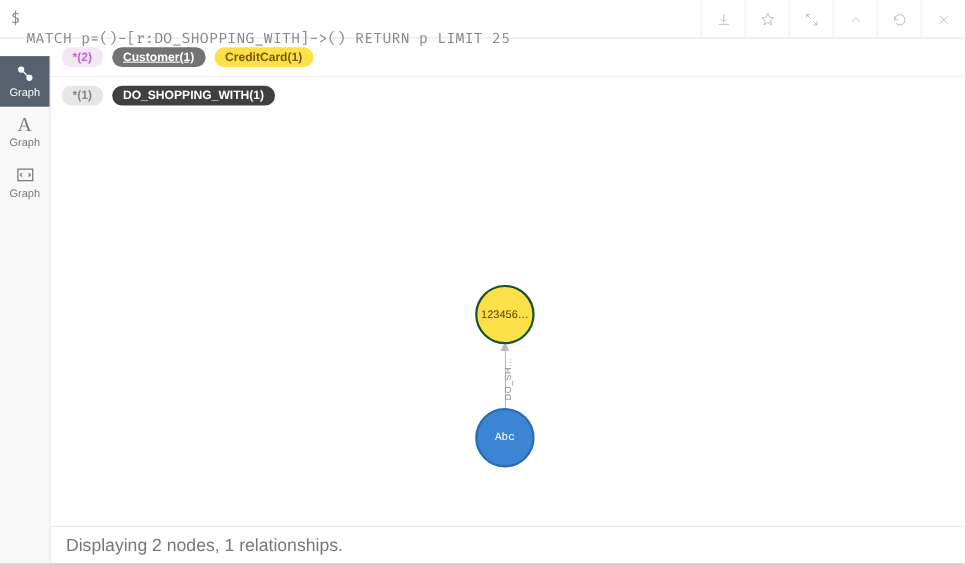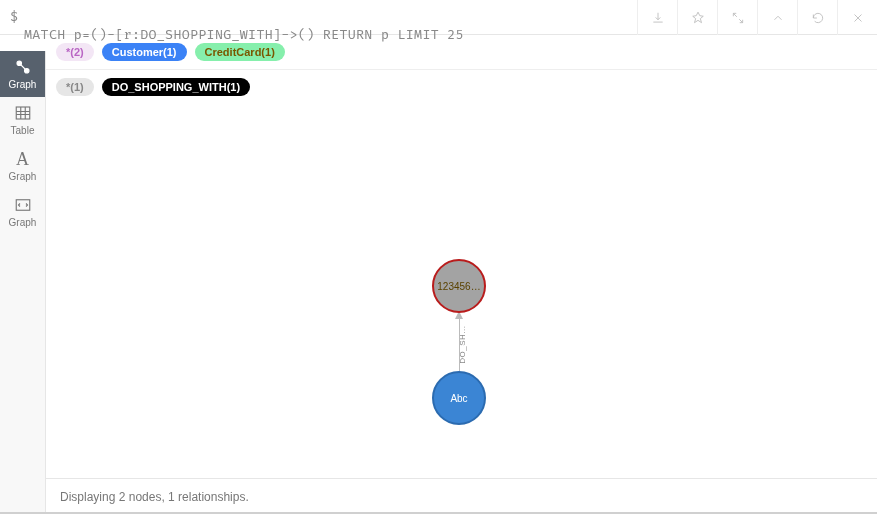--- a/index.html
+++ b/index.html
@@ -19,34 +19,34 @@
 .sidebar-item.active { background: #57616d; color: #fff; }
 .sidebar-item.active svg { stroke: #fff; fill: #fff; }
 .sidebar-item svg { width: 18px; height: 18px; stroke: #777; }
 .sidebar-item .txt-icon { font-family: Georgia, serif; font-size: 18px; color: #777; line-height: 1; }
 
 .main { flex: 1; display: flex; flex-direction: column; position: relative; }
 .tags-row { padding: 8px 10px; display: flex; align-items: center; gap: 8px; flex-wrap: wrap; }
 .tags-row.first { border-bottom: 1px solid #eee; }
 .tag { padding: 3px 10px; border-radius: 10px; font-size: 11px; font-weight: 600; white-space: nowrap; }
 .tag.star1 { background: #f3e6f5; color: #b966c4; }
-.tag.customer { background: #3b82f6; color: #fff; }
-.tag.card { background: #86efac; color: #7a5700; }
+.tag.customer { background: #737373; color: #fff; text-decoration: underline; }
+.tag.card { background: #fde047; color: #7a5700; }
 .tag.star2 { background: #e6e6e6; color: #888; }
-.tag.rel { background: #000000; color: #fff; }
+.tag.rel { background: #404040; color: #fff; }
 
 .canvas { flex: 1; position: relative; background: #fff; }
 .node { position: absolute; width: 54px; height: 54px; border-radius: 50%; display: flex; align-items: center; justify-content: center; font-size: 10px; cursor: pointer; }
-.node.orange { background: #a3a3a3; border: 2px solid #b91c1c; color: #5a4200; font-size: 10px; text-align: right; }
-.node.blue { background: #3b85d4; border: 2px solid #2b6bb0; color: #fff; font-size: 10px; }
+.node.orange { background: #fde047; border: 2px solid #14532d; color: #5a4200; font-size: 10px; text-align: right; }
+.node.blue { background: #3b85d4; border: 2px solid #2b6bb0; color: #fff; font-size: 10px; font-family: Liberation Mono, monospace; }
 .edge { position: absolute; background: #bbb; }
 .edge-arrow { position: absolute; width: 0; height: 0; border-left: 4px solid transparent; border-right: 4px solid transparent; border-bottom: 8px solid #bbb; }
 .edge-label { position: absolute; font-size: 8px; color: #888; transform: rotate(-90deg); white-space: nowrap; letter-spacing: 0.5px; }
 
-.footer { height: 36px; border-top: 1px solid #e6e6e6; display: flex; align-items: center; padding: 0 14px; font-size: 12px; color: #777; }
+.footer { height: 36px; border-top: 1px solid #e6e6e6; display: flex; align-items: center; padding: 0 14px; font-size: 16px; color: #777; }
 
 .outer-border { position: absolute; inset: 0; border-bottom: 2px solid #d0d0d0; pointer-events: none; }
 </style>
 </head>
 <body>
 
 <div class="header">
   <div class="query-bar">
     <span class="query-prompt">$</span>
     <span class="query-text">MATCH p=()-[r:DO_SHOPPING_WITH]-&gt;() RETURN p LIMIT 25</span>
@@ -89,27 +89,20 @@
   <div class="sidebar">
     <div class="sidebar-item active">
       <svg viewBox="0 0 24 24" fill="none" stroke-width="1.5">
           <circle cx="7" cy="7" r="3"></circle>
           <circle cx="17" cy="17" r="3"></circle>
           <path d="M9 9l6 6"></path>
         </svg>
       <span>Graph</span>
     </div>
     <div class="sidebar-item">
-      <svg viewBox="0 0 24 24" fill="none" stroke-width="1.5">
-          <rect x="3" y="4" width="18" height="16"></rect>
-          <path d="M3 10h18M3 14h18M9 4v16M15 4v16"></path>
-        </svg>
-      <span>Table</span>
-    </div>
-    <div class="sidebar-item">
       <span class="txt-icon">A</span>
       <span>Graph</span>
     </div>
     <div class="sidebar-item">
       <svg viewBox="0 0 24 24" fill="none" stroke-width="1.5">
           <rect x="3" y="5" width="18" height="14"></rect>
           <path d="M8 10l-2 2 2 2M16 10l2 2-2 2"></path>
         </svg>
       <span>Graph</span>
     </div>

